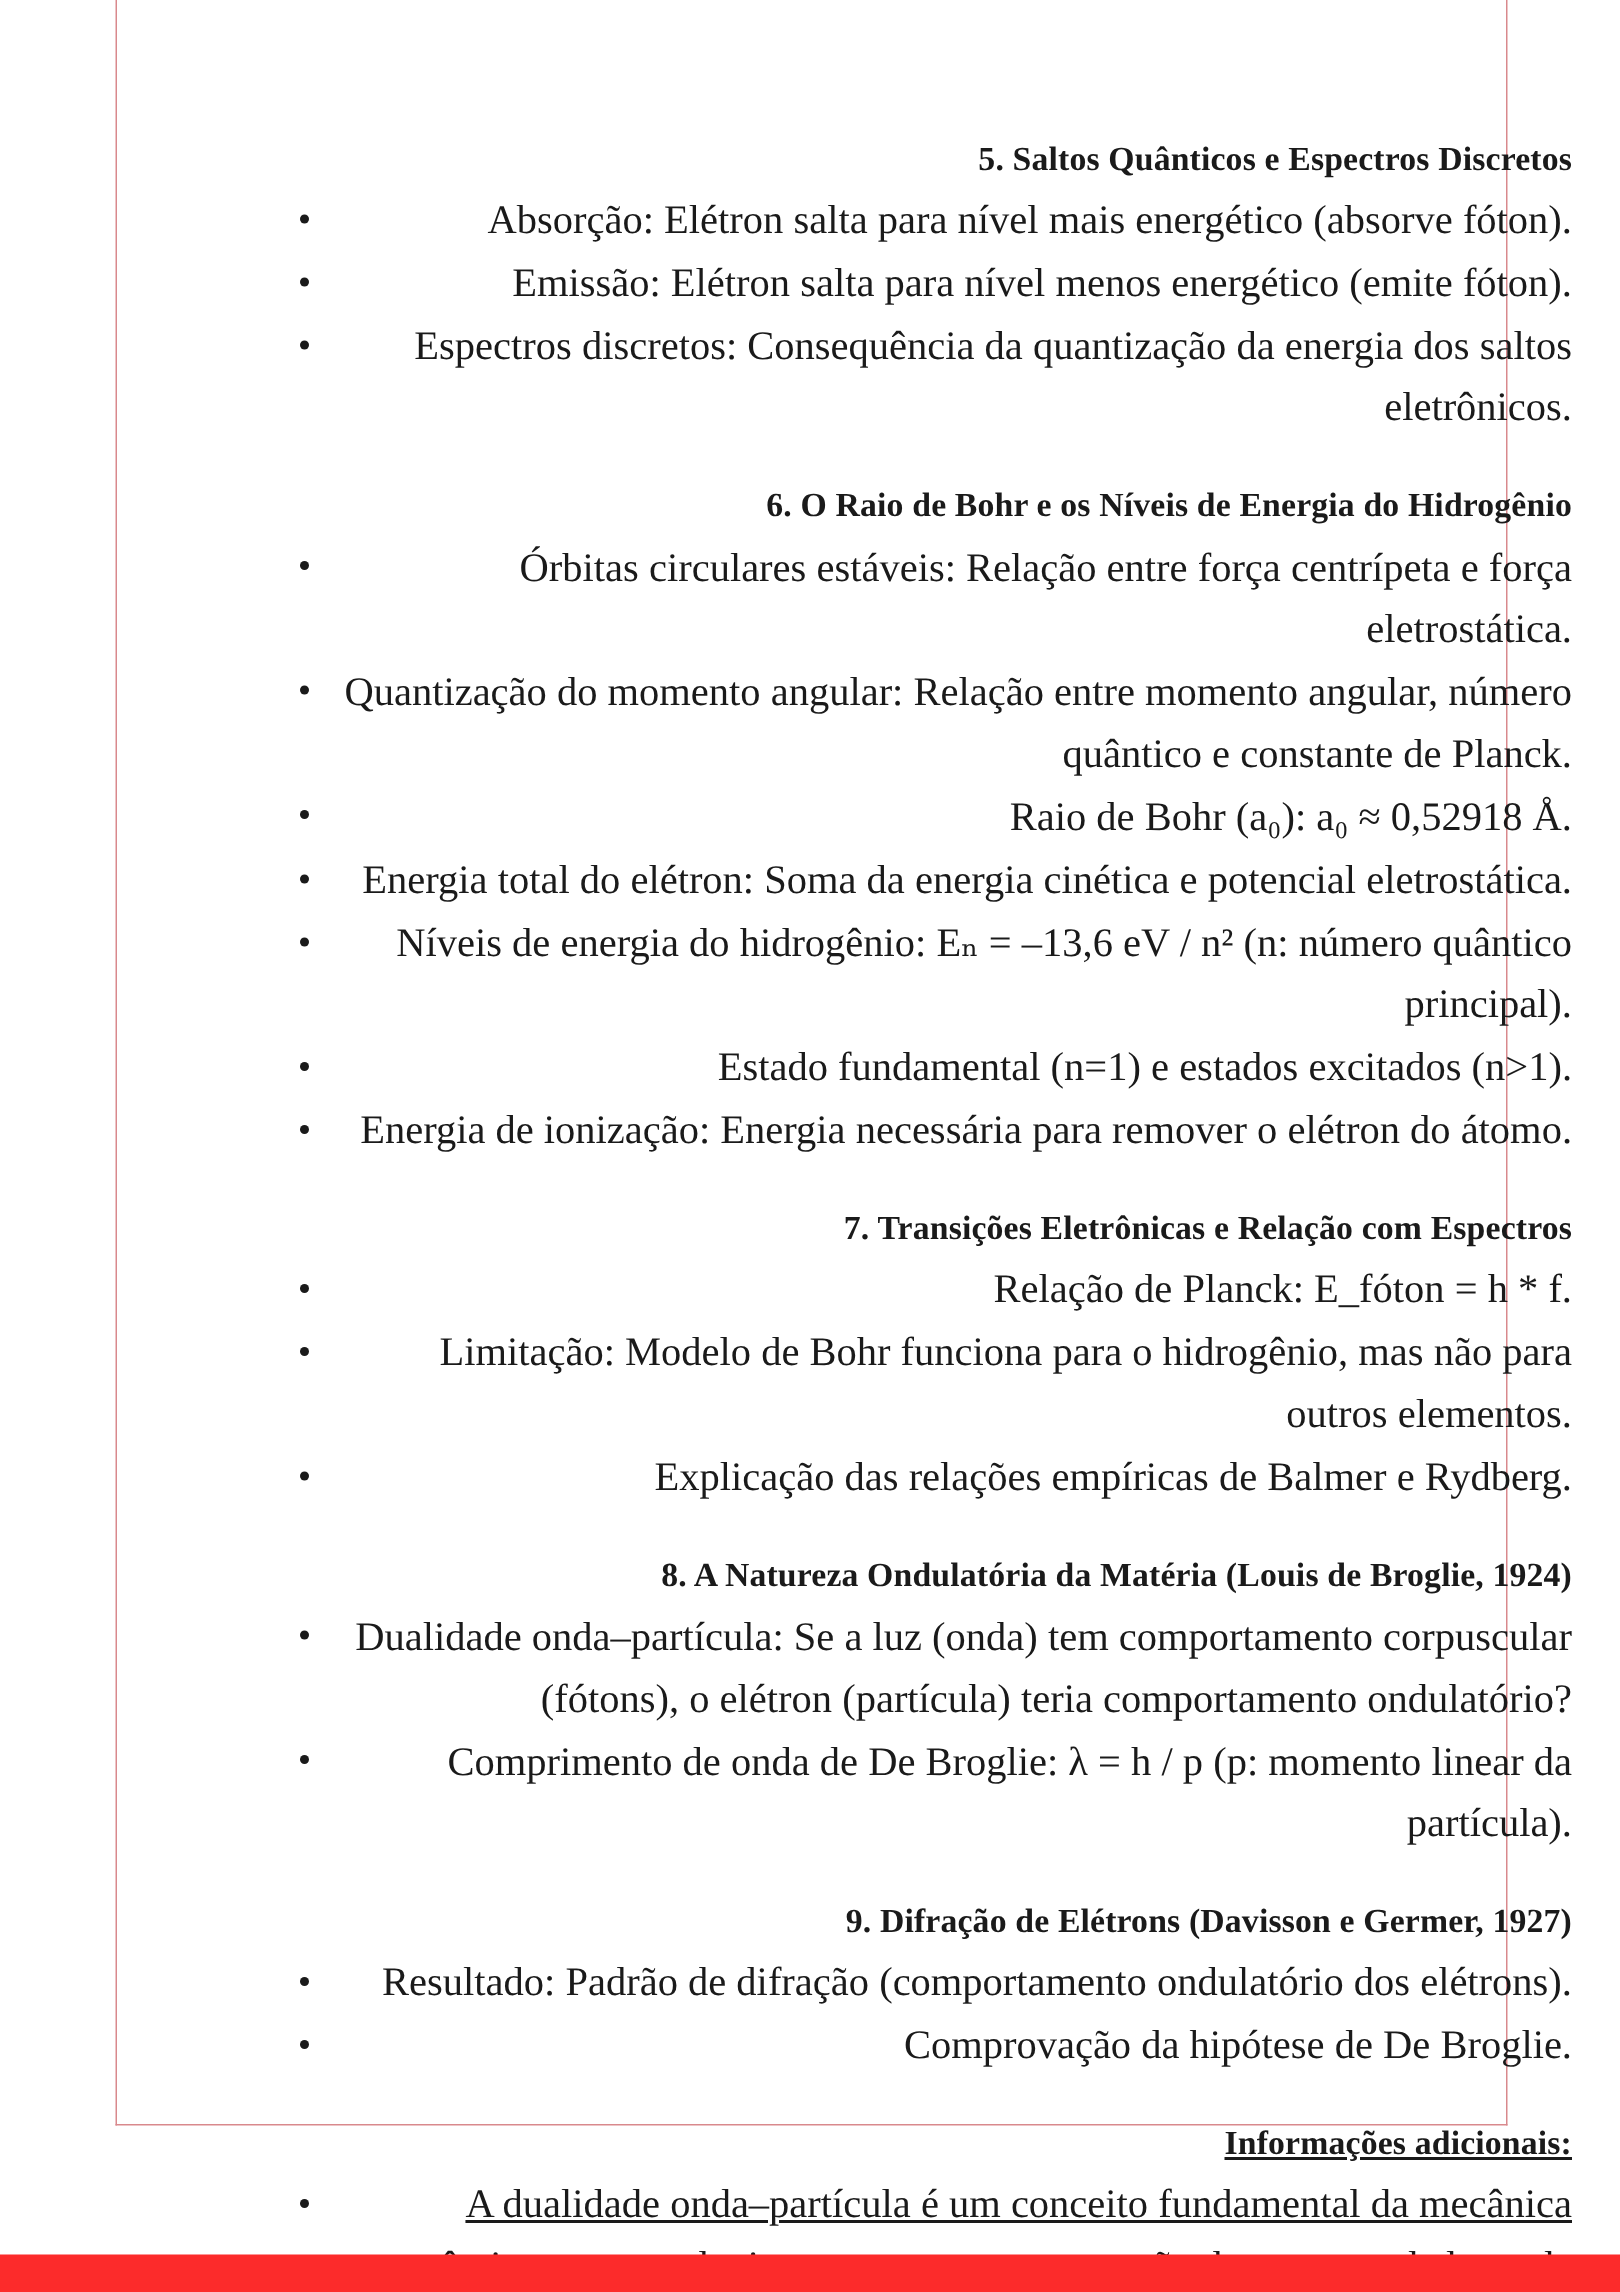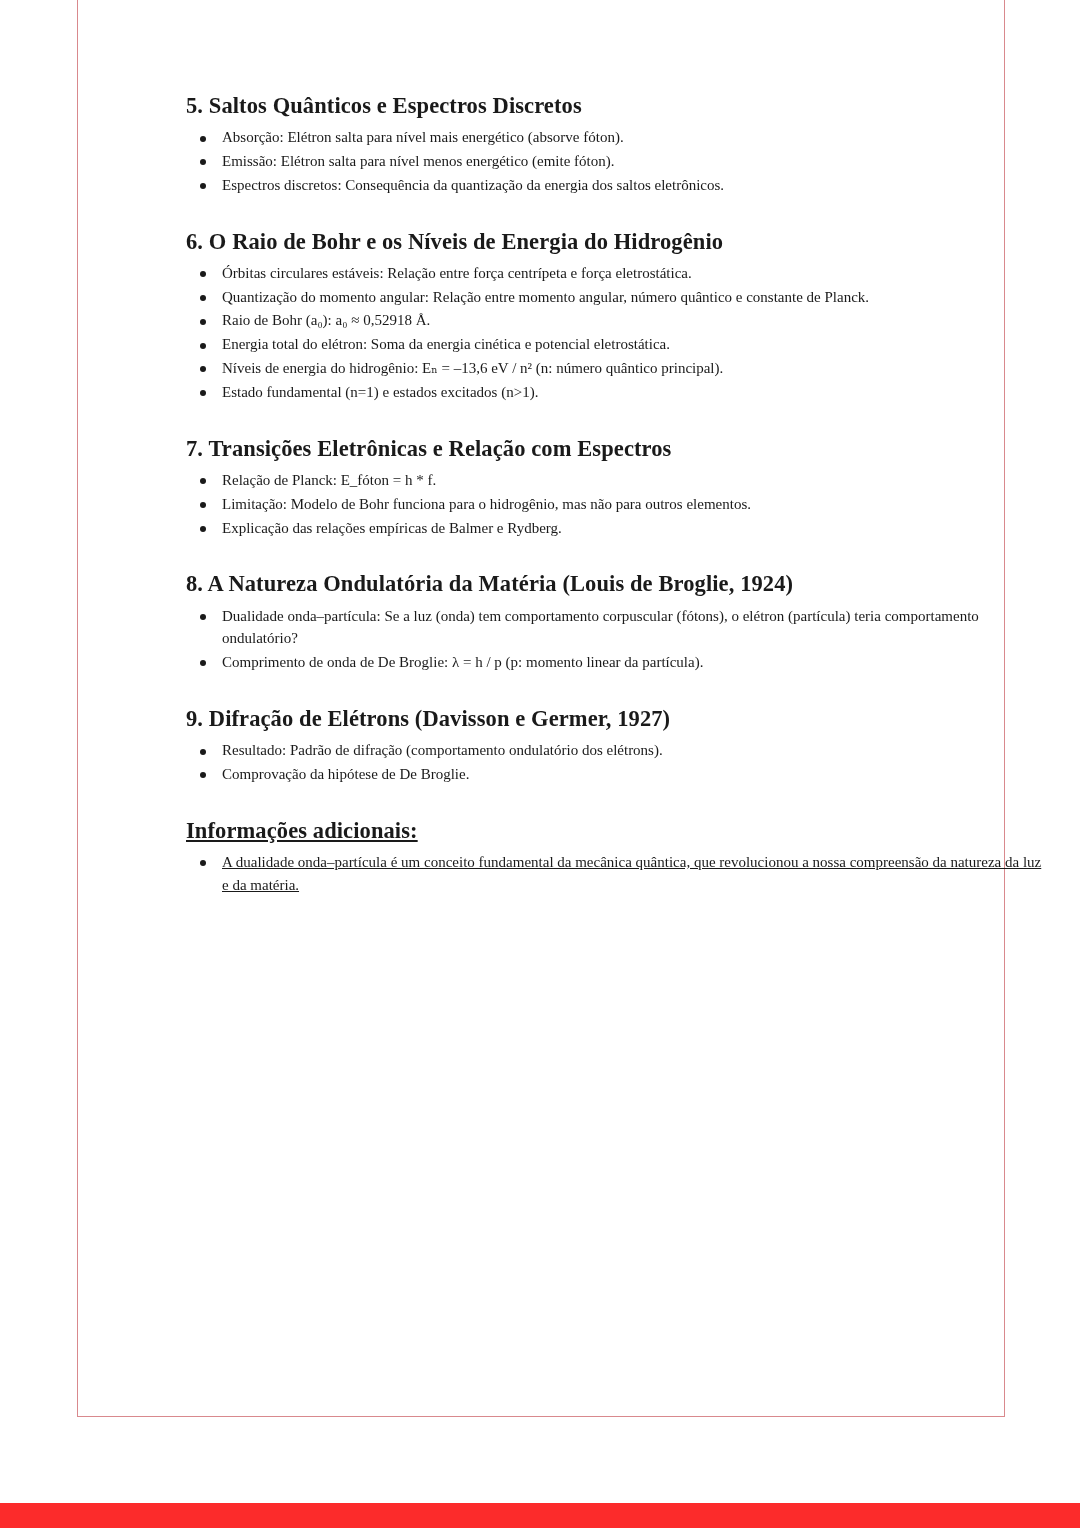--- a/index.html
+++ b/index.html
@@ -40,36 +40,37 @@
   .section-heading {
     font-weight: bold;
     font-size: 22.5px;
     line-height: 1.3;
     letter-spacing: 0.1px;
     margin: 0 0 6px 0;
   }
 
   .block {
     margin-bottom: 30px;
+    text-align: right;
   }
   .block.tight {
     margin-bottom: 28px;
     text-decoration: underline;
   }
 
   
   ul.bullets {
     list-style: none;
     margin: 0;
     padding: 0;
   }
   ul.bullets > li {
     position: relative;
     padding-left: 36px;
-    font-size: 15px;
+    font-size: 27px;
     line-height: 1.52;
     margin: 0 0 1px 0;
   }
   ul.bullets > li::before {
     content: "";
     position: absolute;
     left: 14px;
     top: 0.62em;
     width: 6px;
     height: 6px;
@@ -104,20 +105,21 @@
 
     <div class="block">
       <div class="section-heading">6. O Raio de Bohr e os Níveis de Energia do Hidrogênio</div>
       <ul class="bullets">
         <li>Órbitas circulares estáveis: Relação entre força centrípeta e força eletrostática.</li>
         <li>Quantização do momento angular: Relação entre momento angular, número quântico e constante de Planck.</li>
         <li>Raio de Bohr (a₀): a₀ ≈ 0,52918 Å.</li>
         <li>Energia total do elétron: Soma da energia cinética e potencial eletrostática.</li>
         <li>Níveis de energia do hidrogênio: Eₙ = –13,6 eV / n² (n: número quântico principal).</li>
         <li>Estado fundamental (n=1) e estados excitados (n&gt;1).</li>
+        <li>Energia de ionização: Energia necessária para remover o elétron do átomo.</li>
       </ul>
     </div>
 
     <div class="block">
       <div class="section-heading">7. Transições Eletrônicas e Relação com Espectros</div>
       <ul class="bullets">
         <li>Relação de Planck: E_fóton = h * f.</li>
         <li>Limitação: Modelo de Bohr funciona para o hidrogênio, mas não para outros elementos.</li>
         <li>Explicação das relações empíricas de Balmer e Rydberg.</li>
       </ul>

